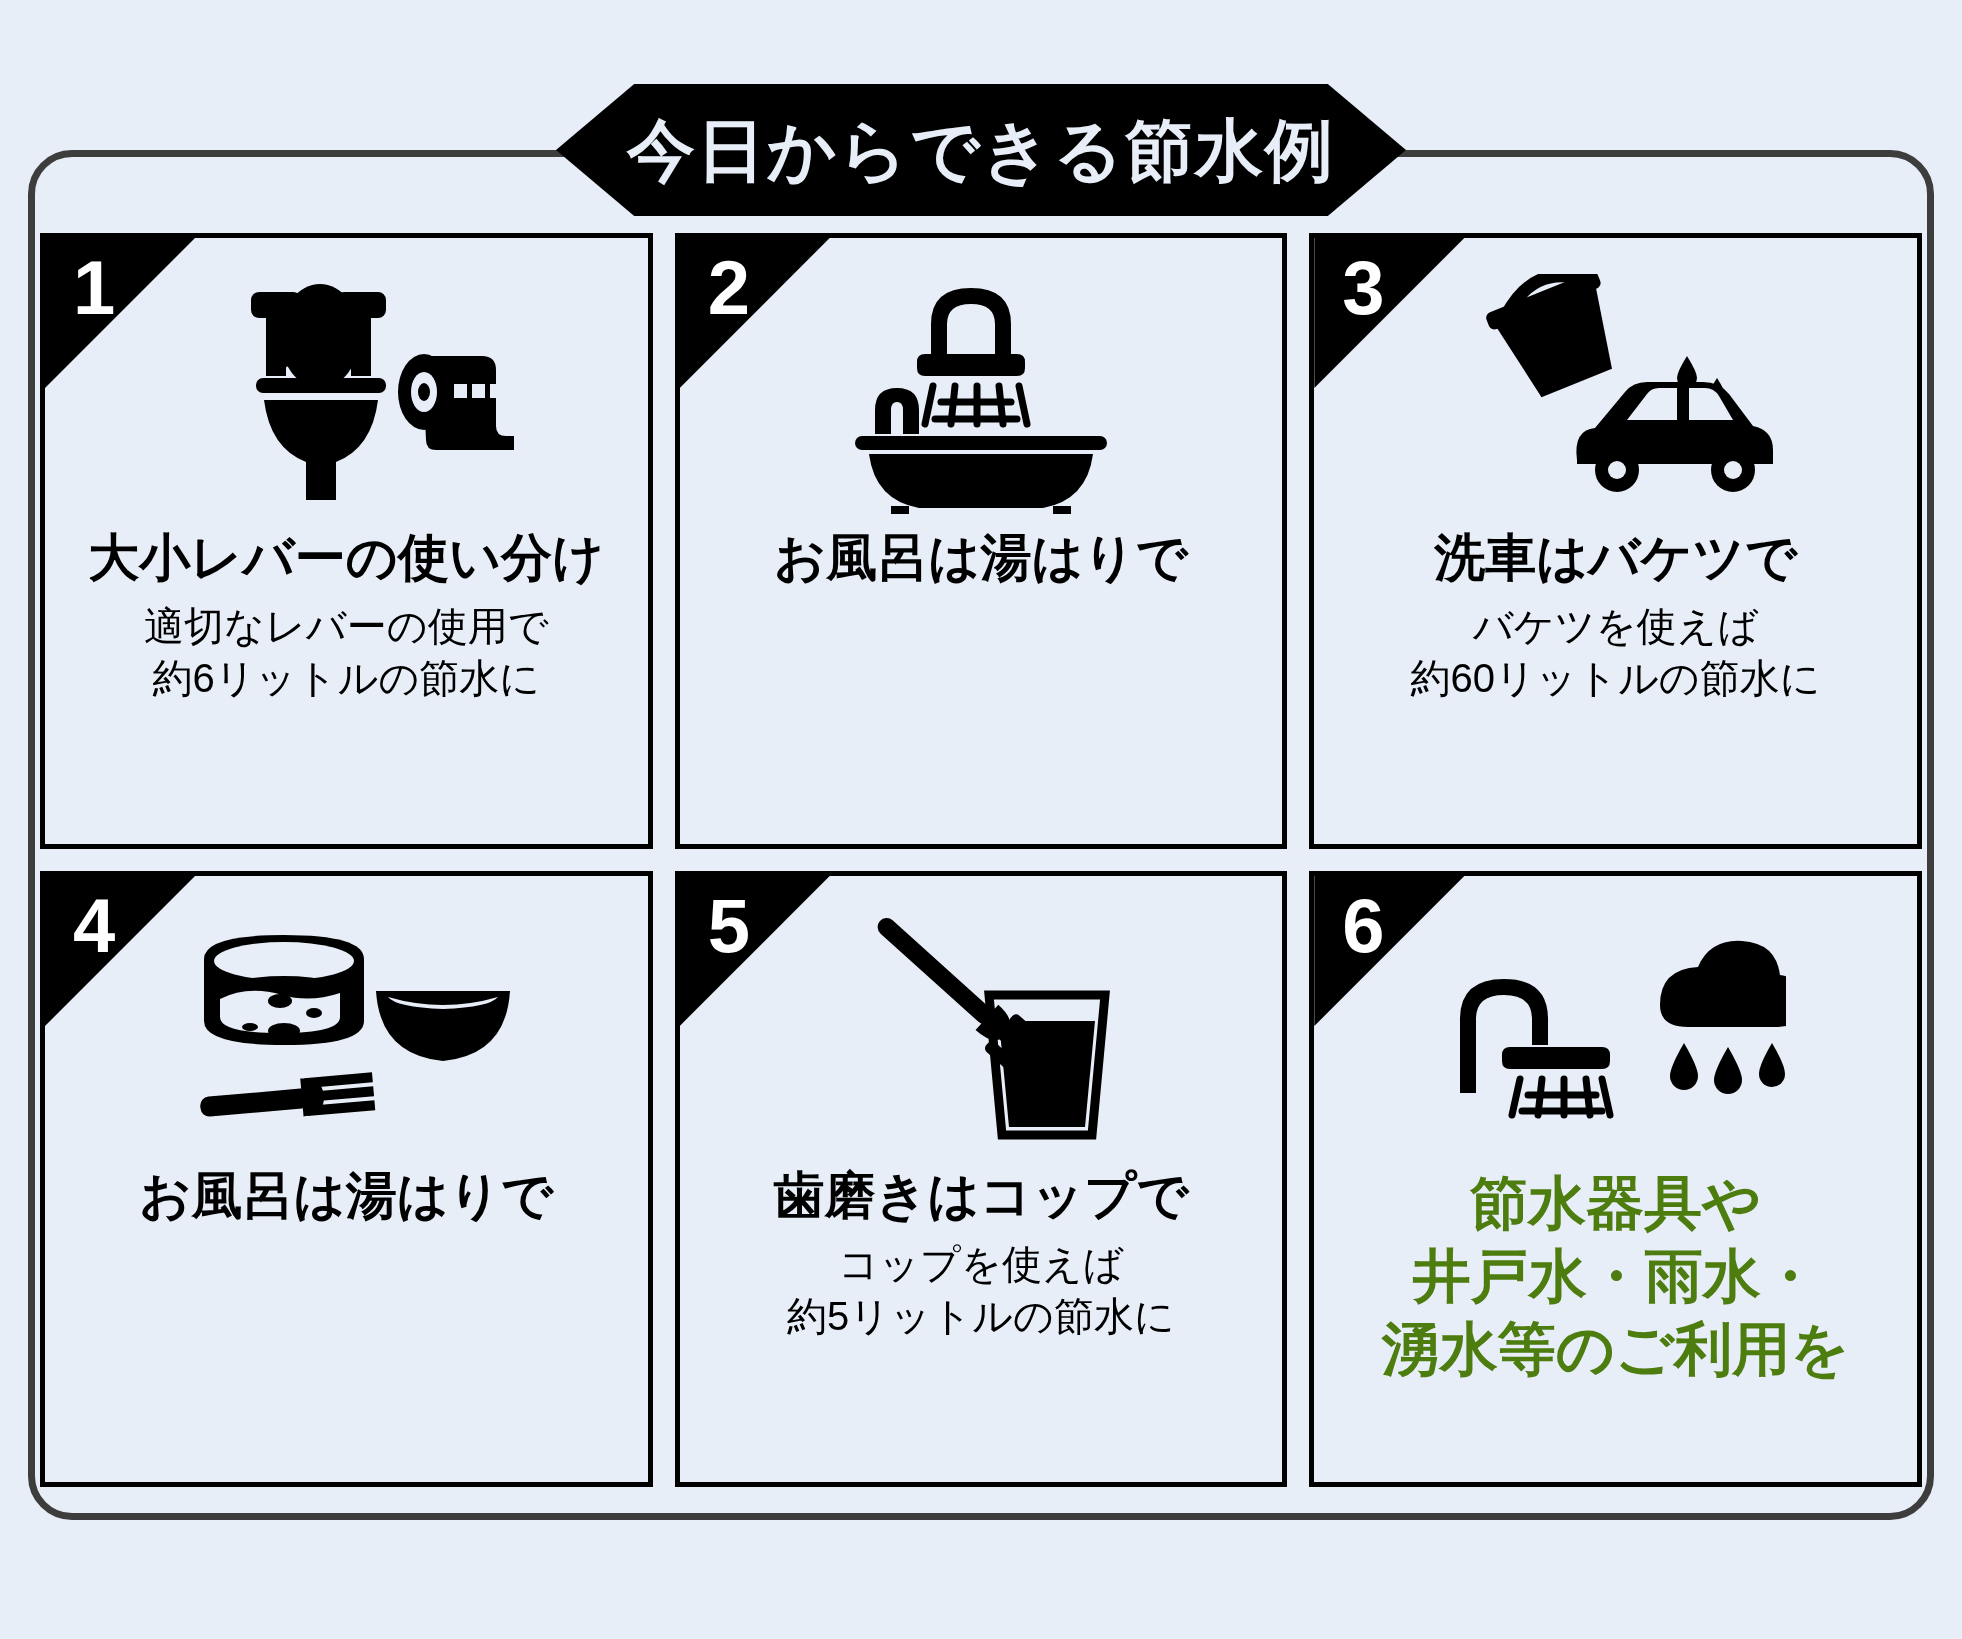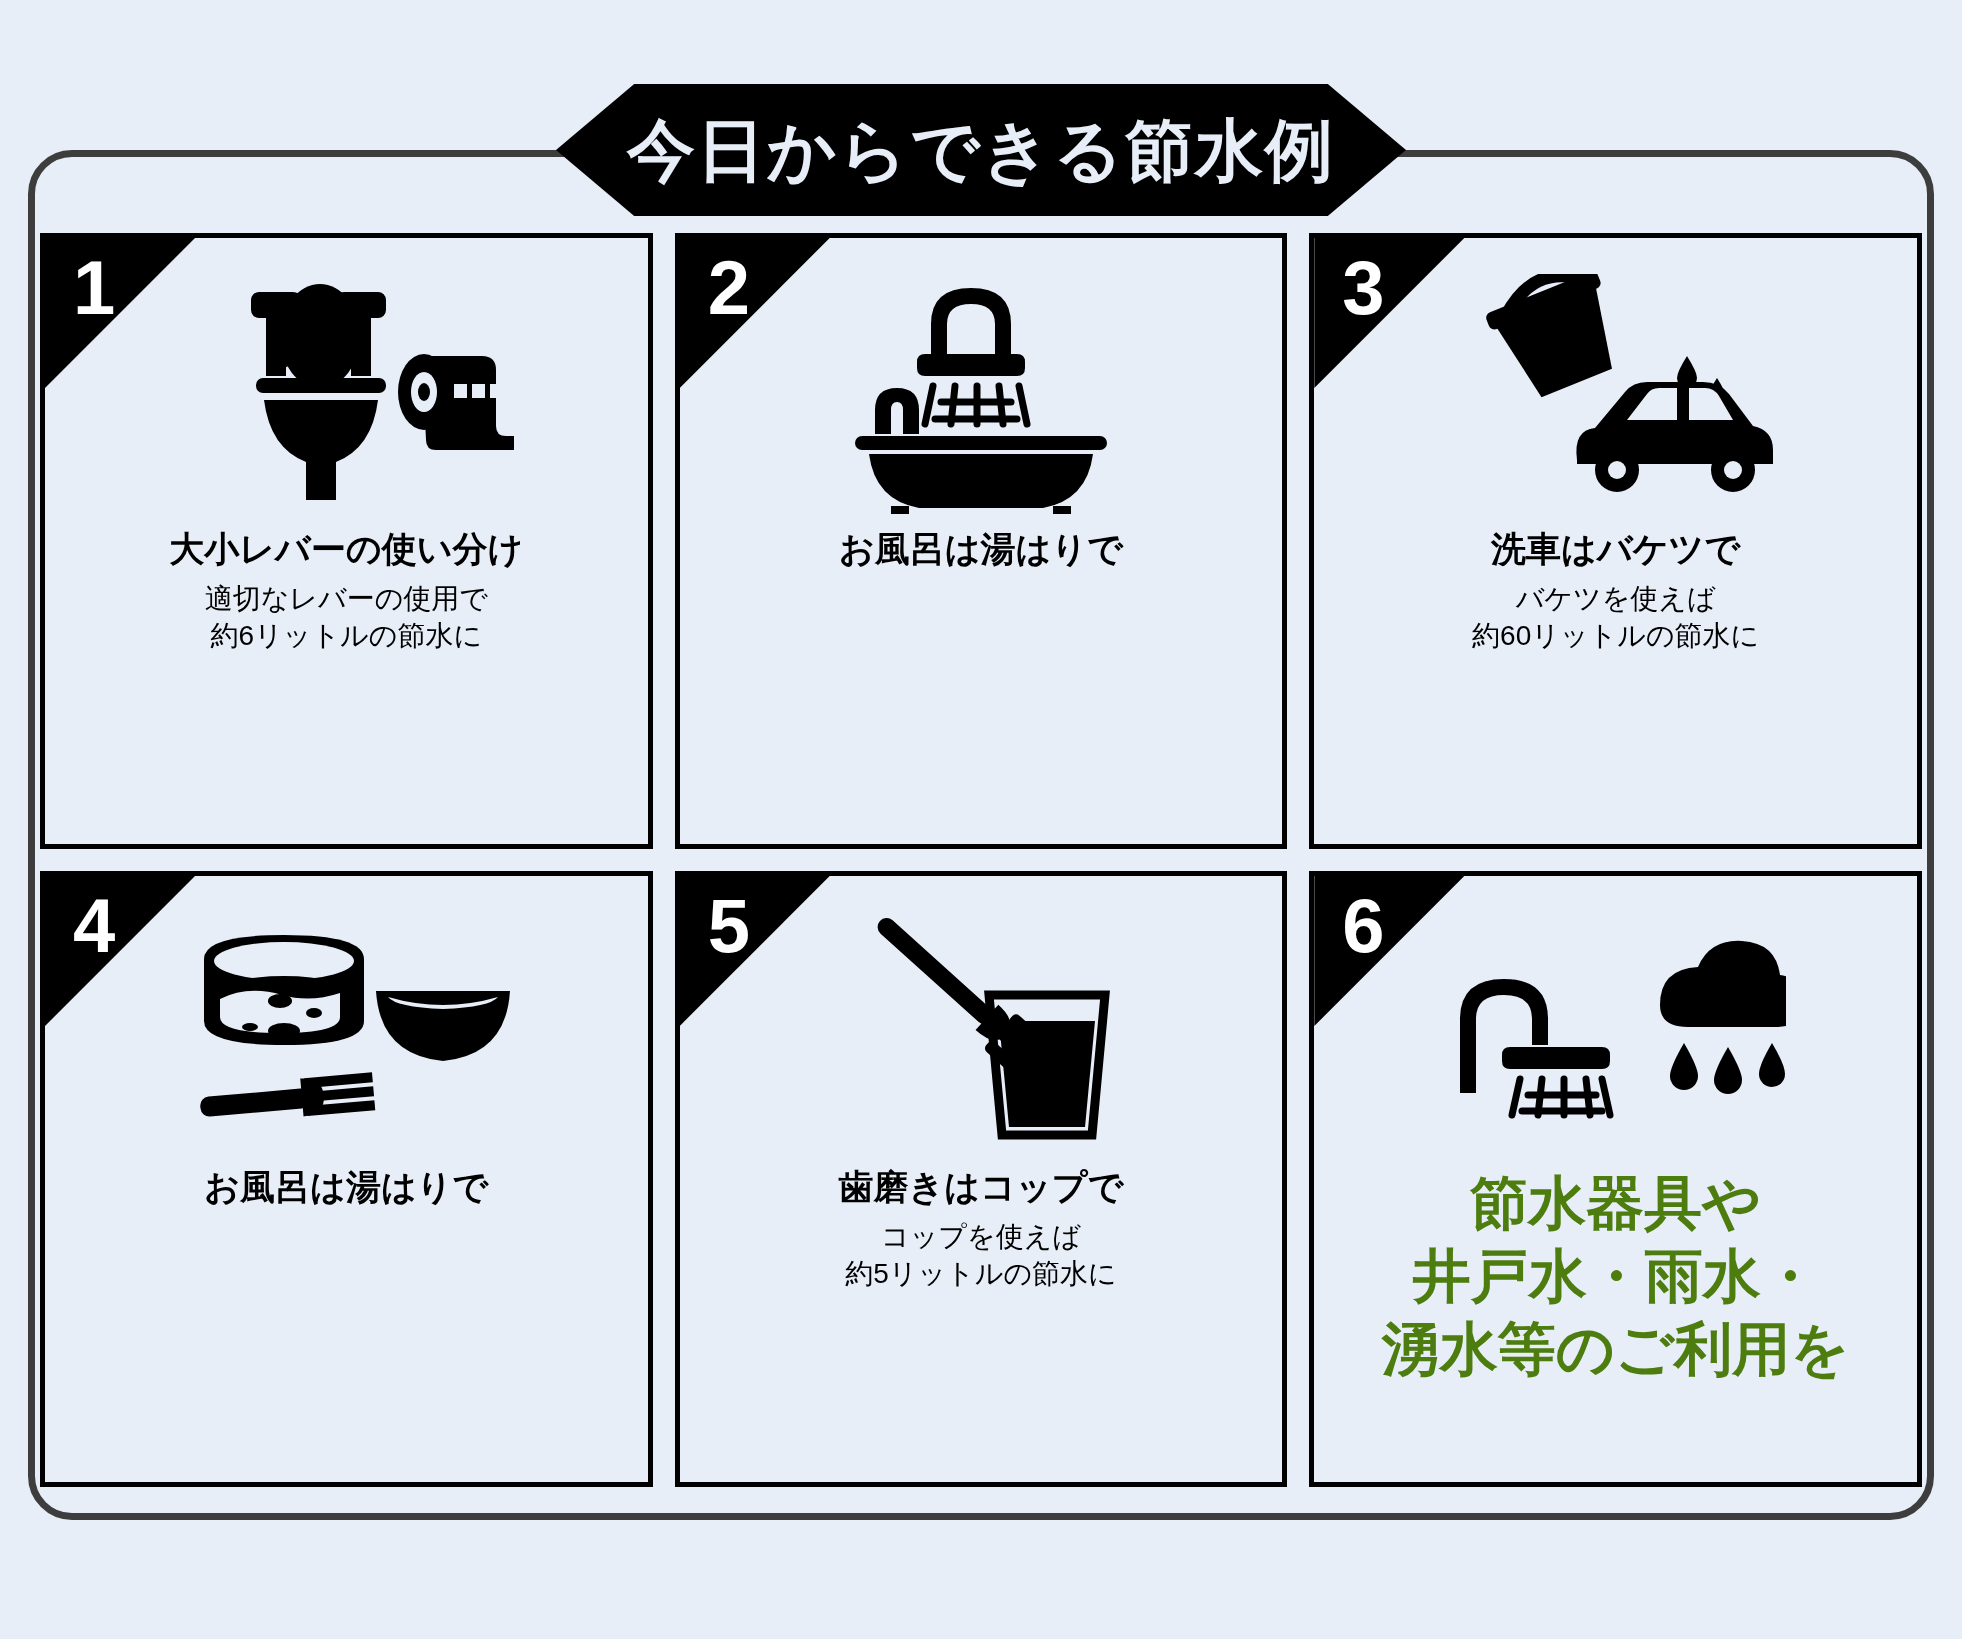--- a/index.html
+++ b/index.html
@@ -123,30 +123,30 @@
     flex: 1 1 auto;
     display: flex;
     flex-direction: column;
     align-items: center;
     justify-content: flex-start;
     padding: 0 16px 10px 16px;
     box-sizing: border-box;
     text-align: center;
   }
   .card-title {
-    font-size: 35px;
+    font-size: 51px;
     font-weight: bold;
     color: #000;
     line-height: 1.18;
     letter-spacing: 0px;
     margin-bottom: 12px;
     white-space: nowrap;
   }
   .card-sub {
-    font-size: 28px;
+    font-size: 40px;
     font-weight: normal;
     color: #000;
     line-height: 1.30;
     white-space: nowrap;
     text-align: center;
   }
   .card-sub .sub-line { display: block; }
 
   
   .card-title-block {

